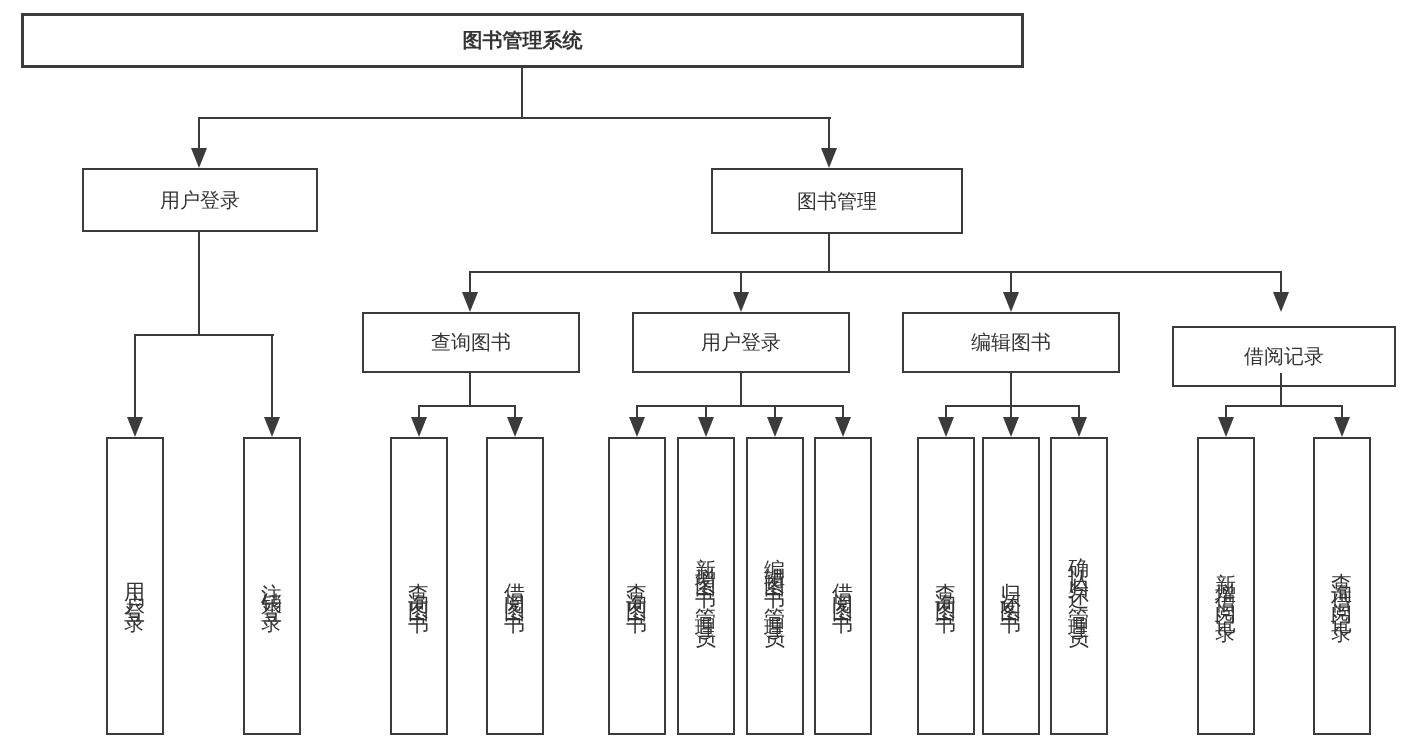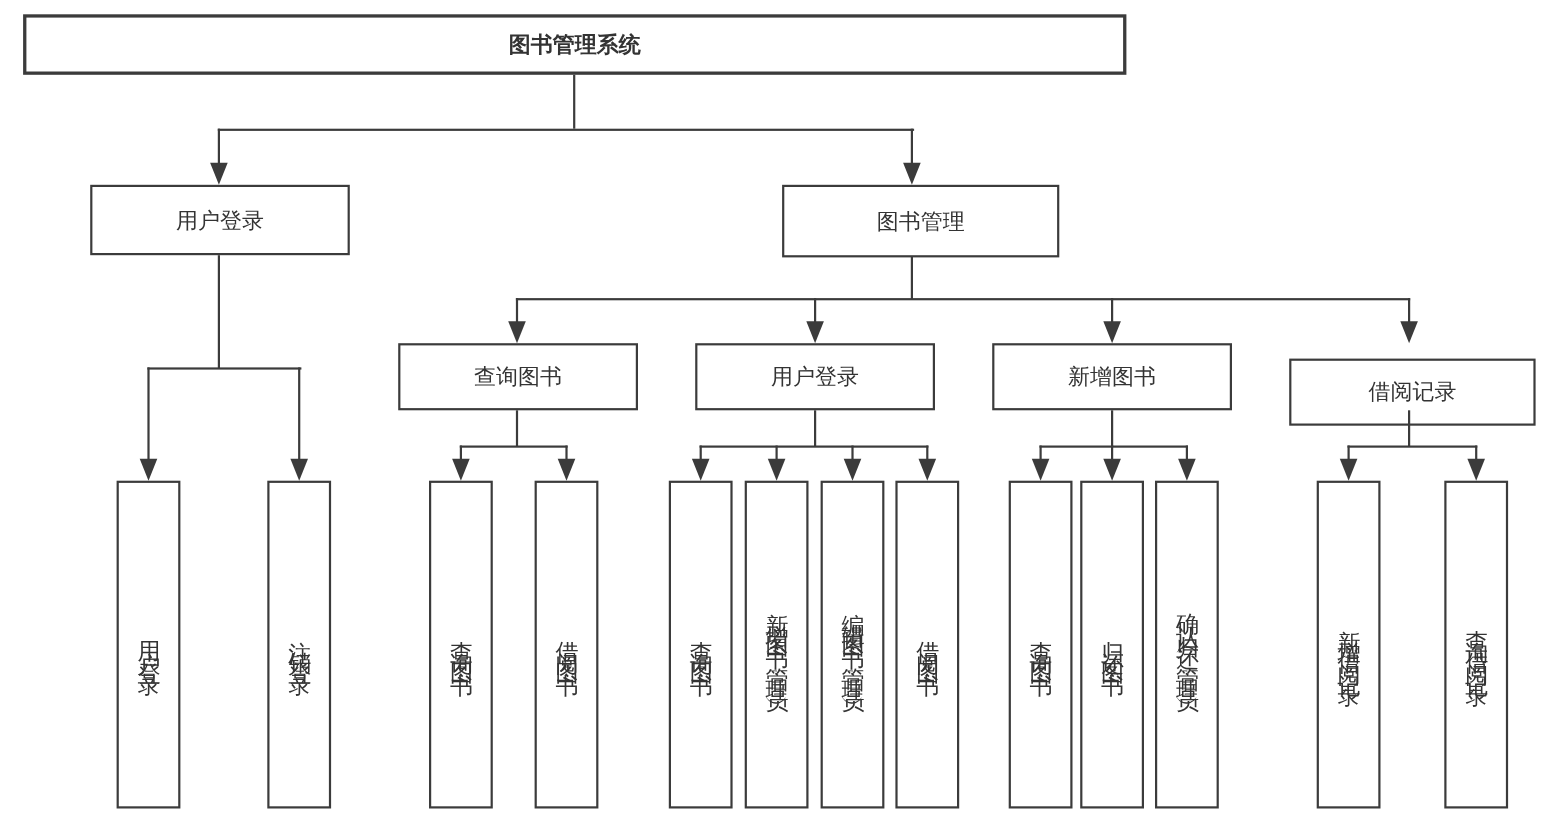--- a/index.html
+++ b/index.html
@@ -57,21 +57,21 @@
     <span>图书管理</span>
   </div>
 
   <div class="node" style="left:362px;top:312px;width:218px;height:61px">
     <span>查询图书</span>
   </div>
   <div class="node" style="left:632px;top:312px;width:218px;height:61px">
     <span>用户登录</span>
   </div>
   <div class="node" style="left:902px;top:312px;width:218px;height:61px">
-    <span>新增图书</span>
+    <span>编辑图书</span>
   </div>
   <div class="node" style="left:1172px;top:326px;width:224px;height:61px">
     <span>借阅记录</span>
   </div>
 
   <div class="vnode" style="left:106px">
     <span>用户登录</span>
   </div>
   <div class="vnode" style="left:243px">
     <span>注销登录</span>

